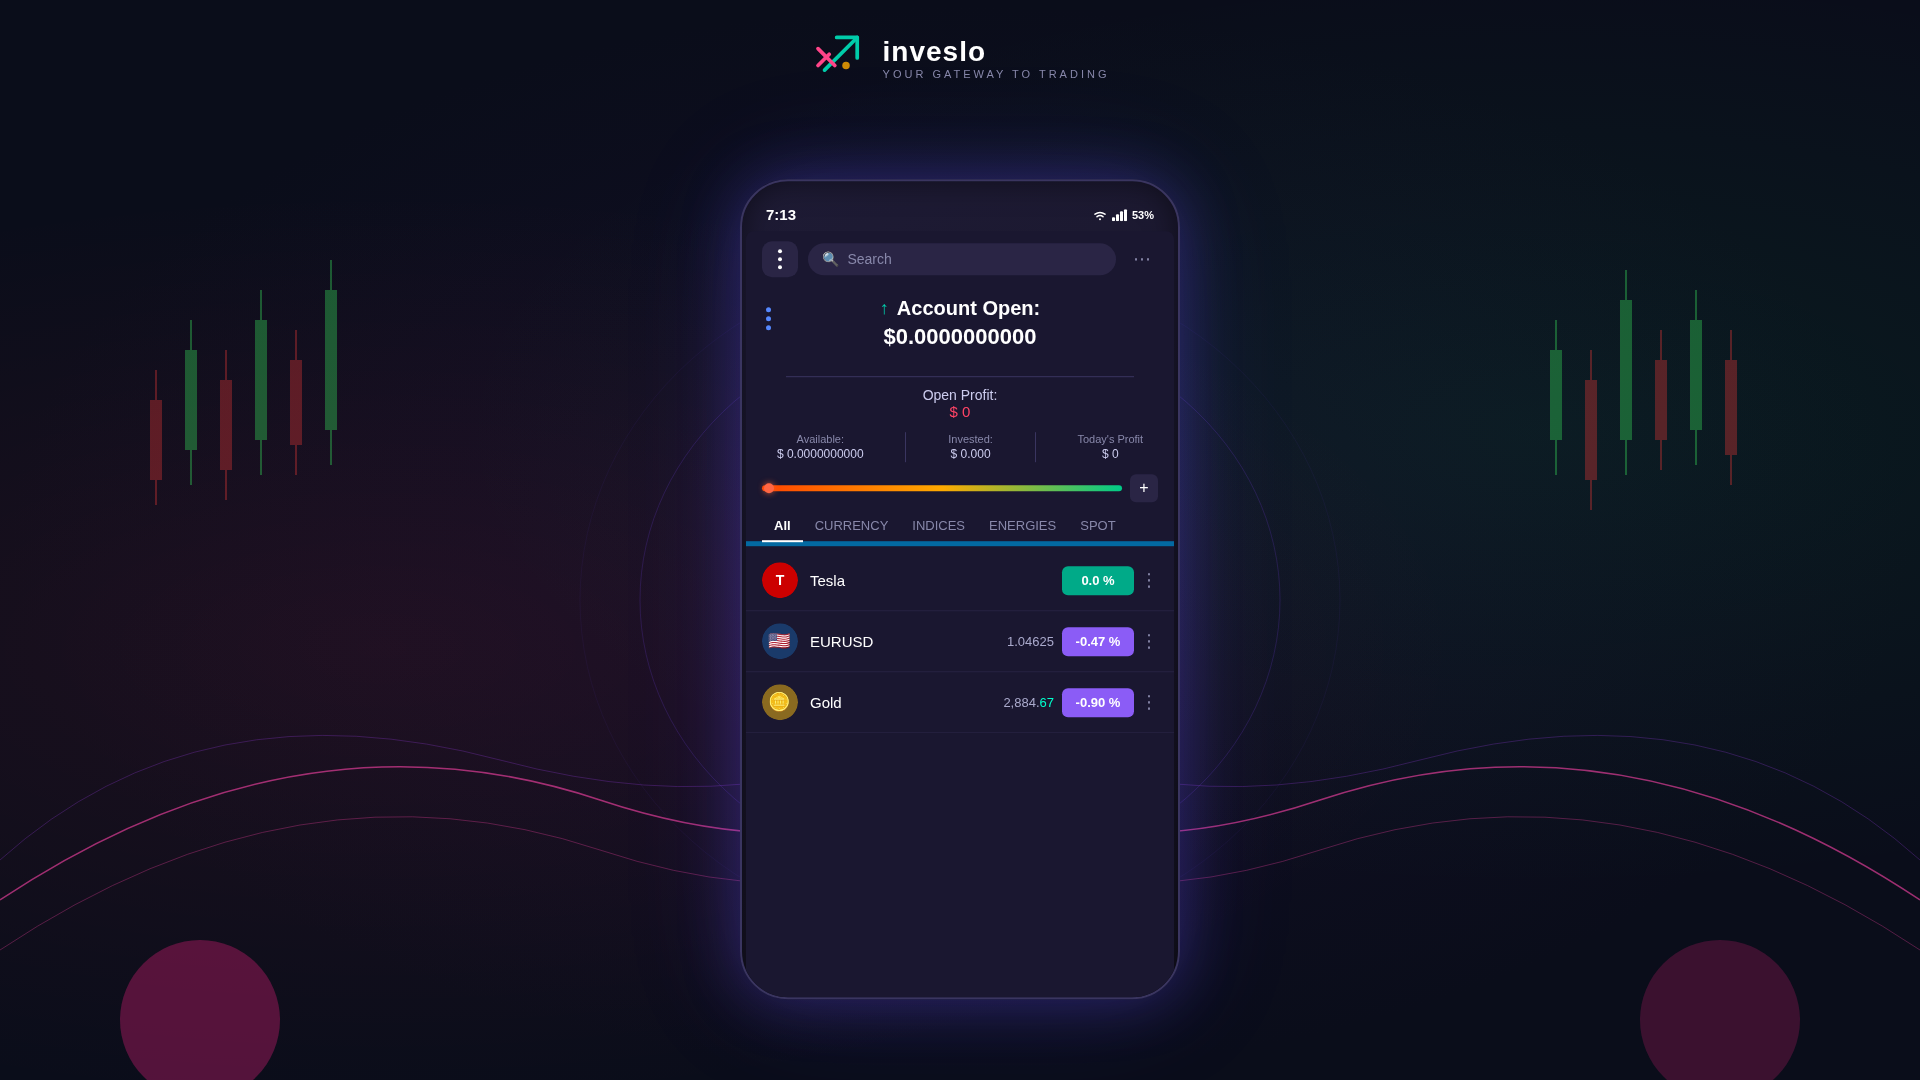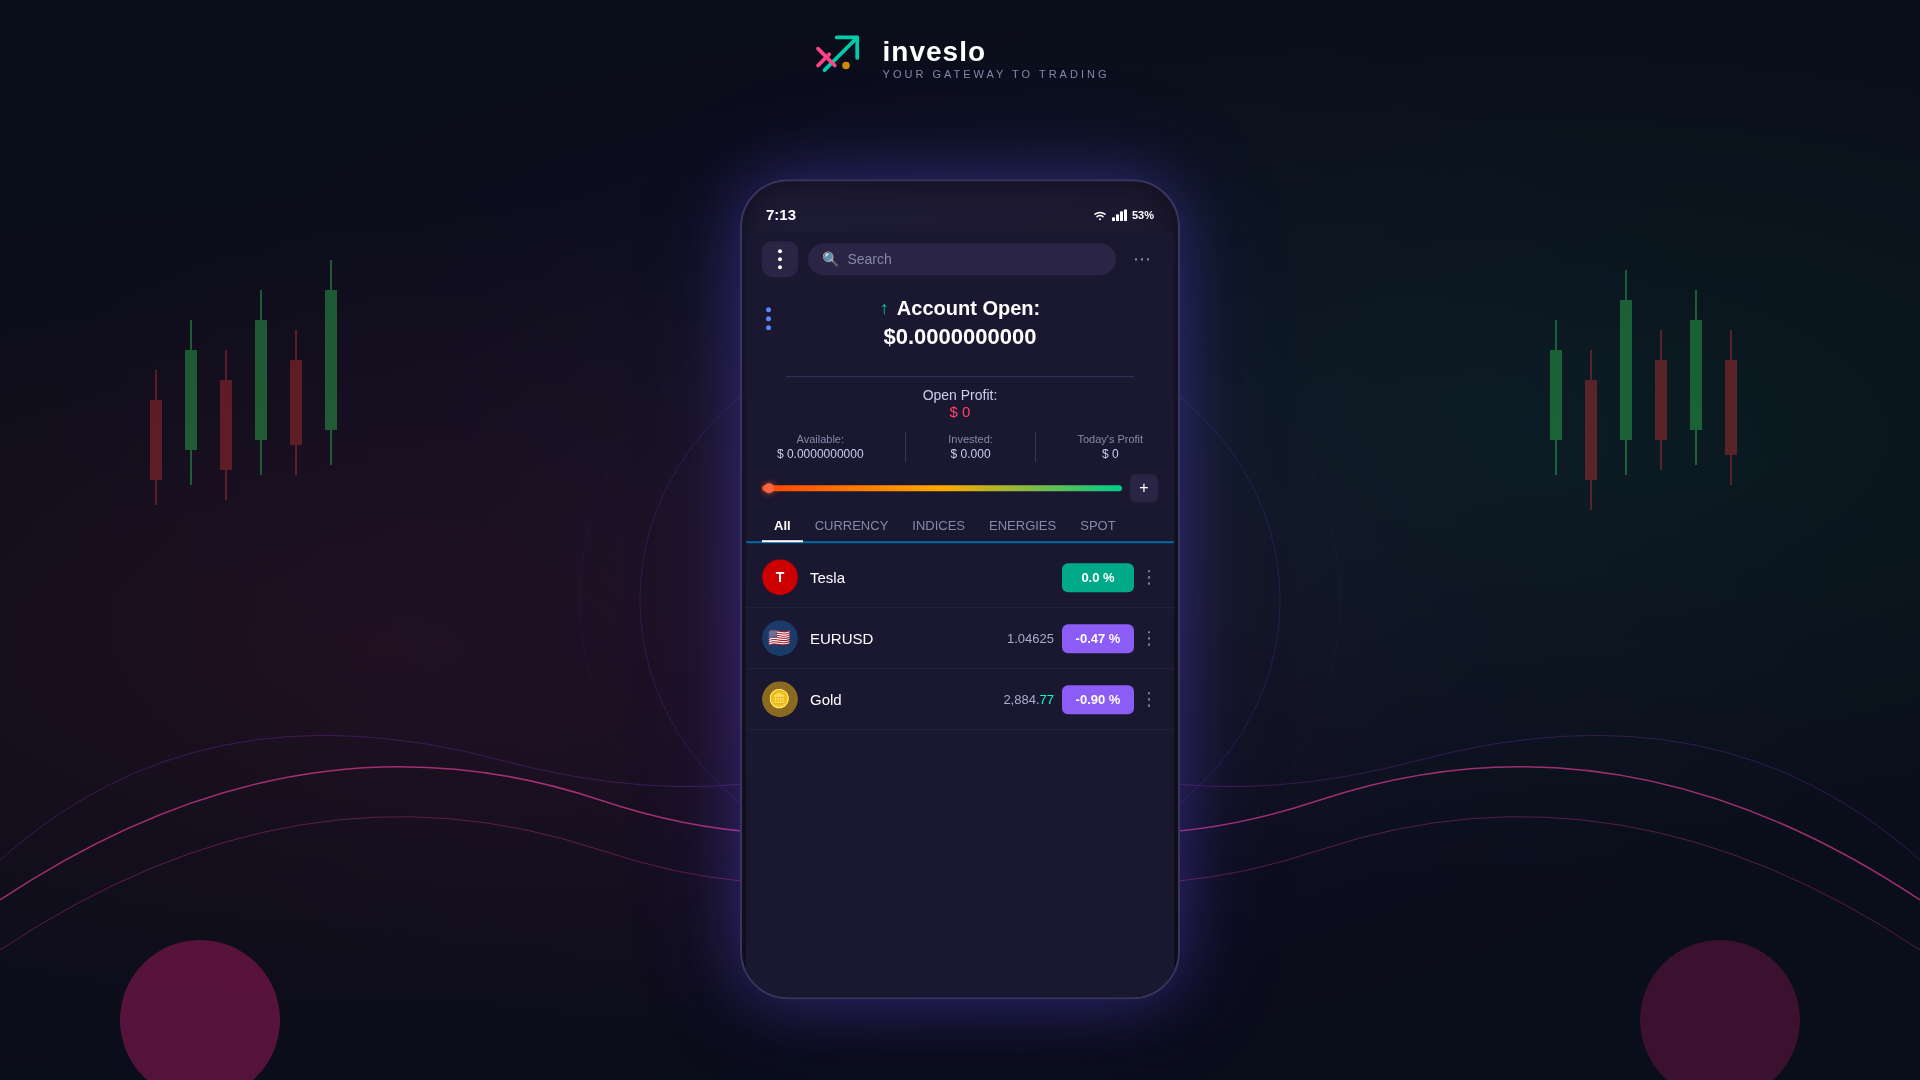--- a/index.html
+++ b/index.html
@@ -339,21 +339,21 @@
       color: #fff;
       font-size: 16px;
       cursor: pointer;
     }
 
     
     .tabs-row {
       display: flex;
       align-items: center;
       padding: 0 16px;
-      border-bottom: 2px solid #0369a1;
+      border-bottom: 5px solid #0369a1;
       margin-bottom: 4px;
     }
 
     .tab-item {
       padding: 8px 12px;
       color: #8888aa;
       font-size: 13px;
       cursor: pointer;
       font-weight: 500;
       position: relative;
@@ -705,21 +705,21 @@
           <div class="asset-badge badge-red">-0.47 %</div>
           <span class="asset-more">⋮</span>
         </div>
 
         <div class="asset-item">
           <div class="asset-logo">
             <div class="gold-logo">🪙</div>
           </div>
           <span class="asset-name">Gold</span>
           <span class="asset-price">
-            <span class="price-normal">2,884.</span><span class="price-highlight">77</span>
+            <span class="price-normal">2,884.</span><span class="price-highlight">67</span>
           </span>
           <div class="asset-badge badge-red">-0.90 %</div>
           <span class="asset-more">⋮</span>
         </div>
 
       </div>
     </div>
   </div>
 </div>
 

